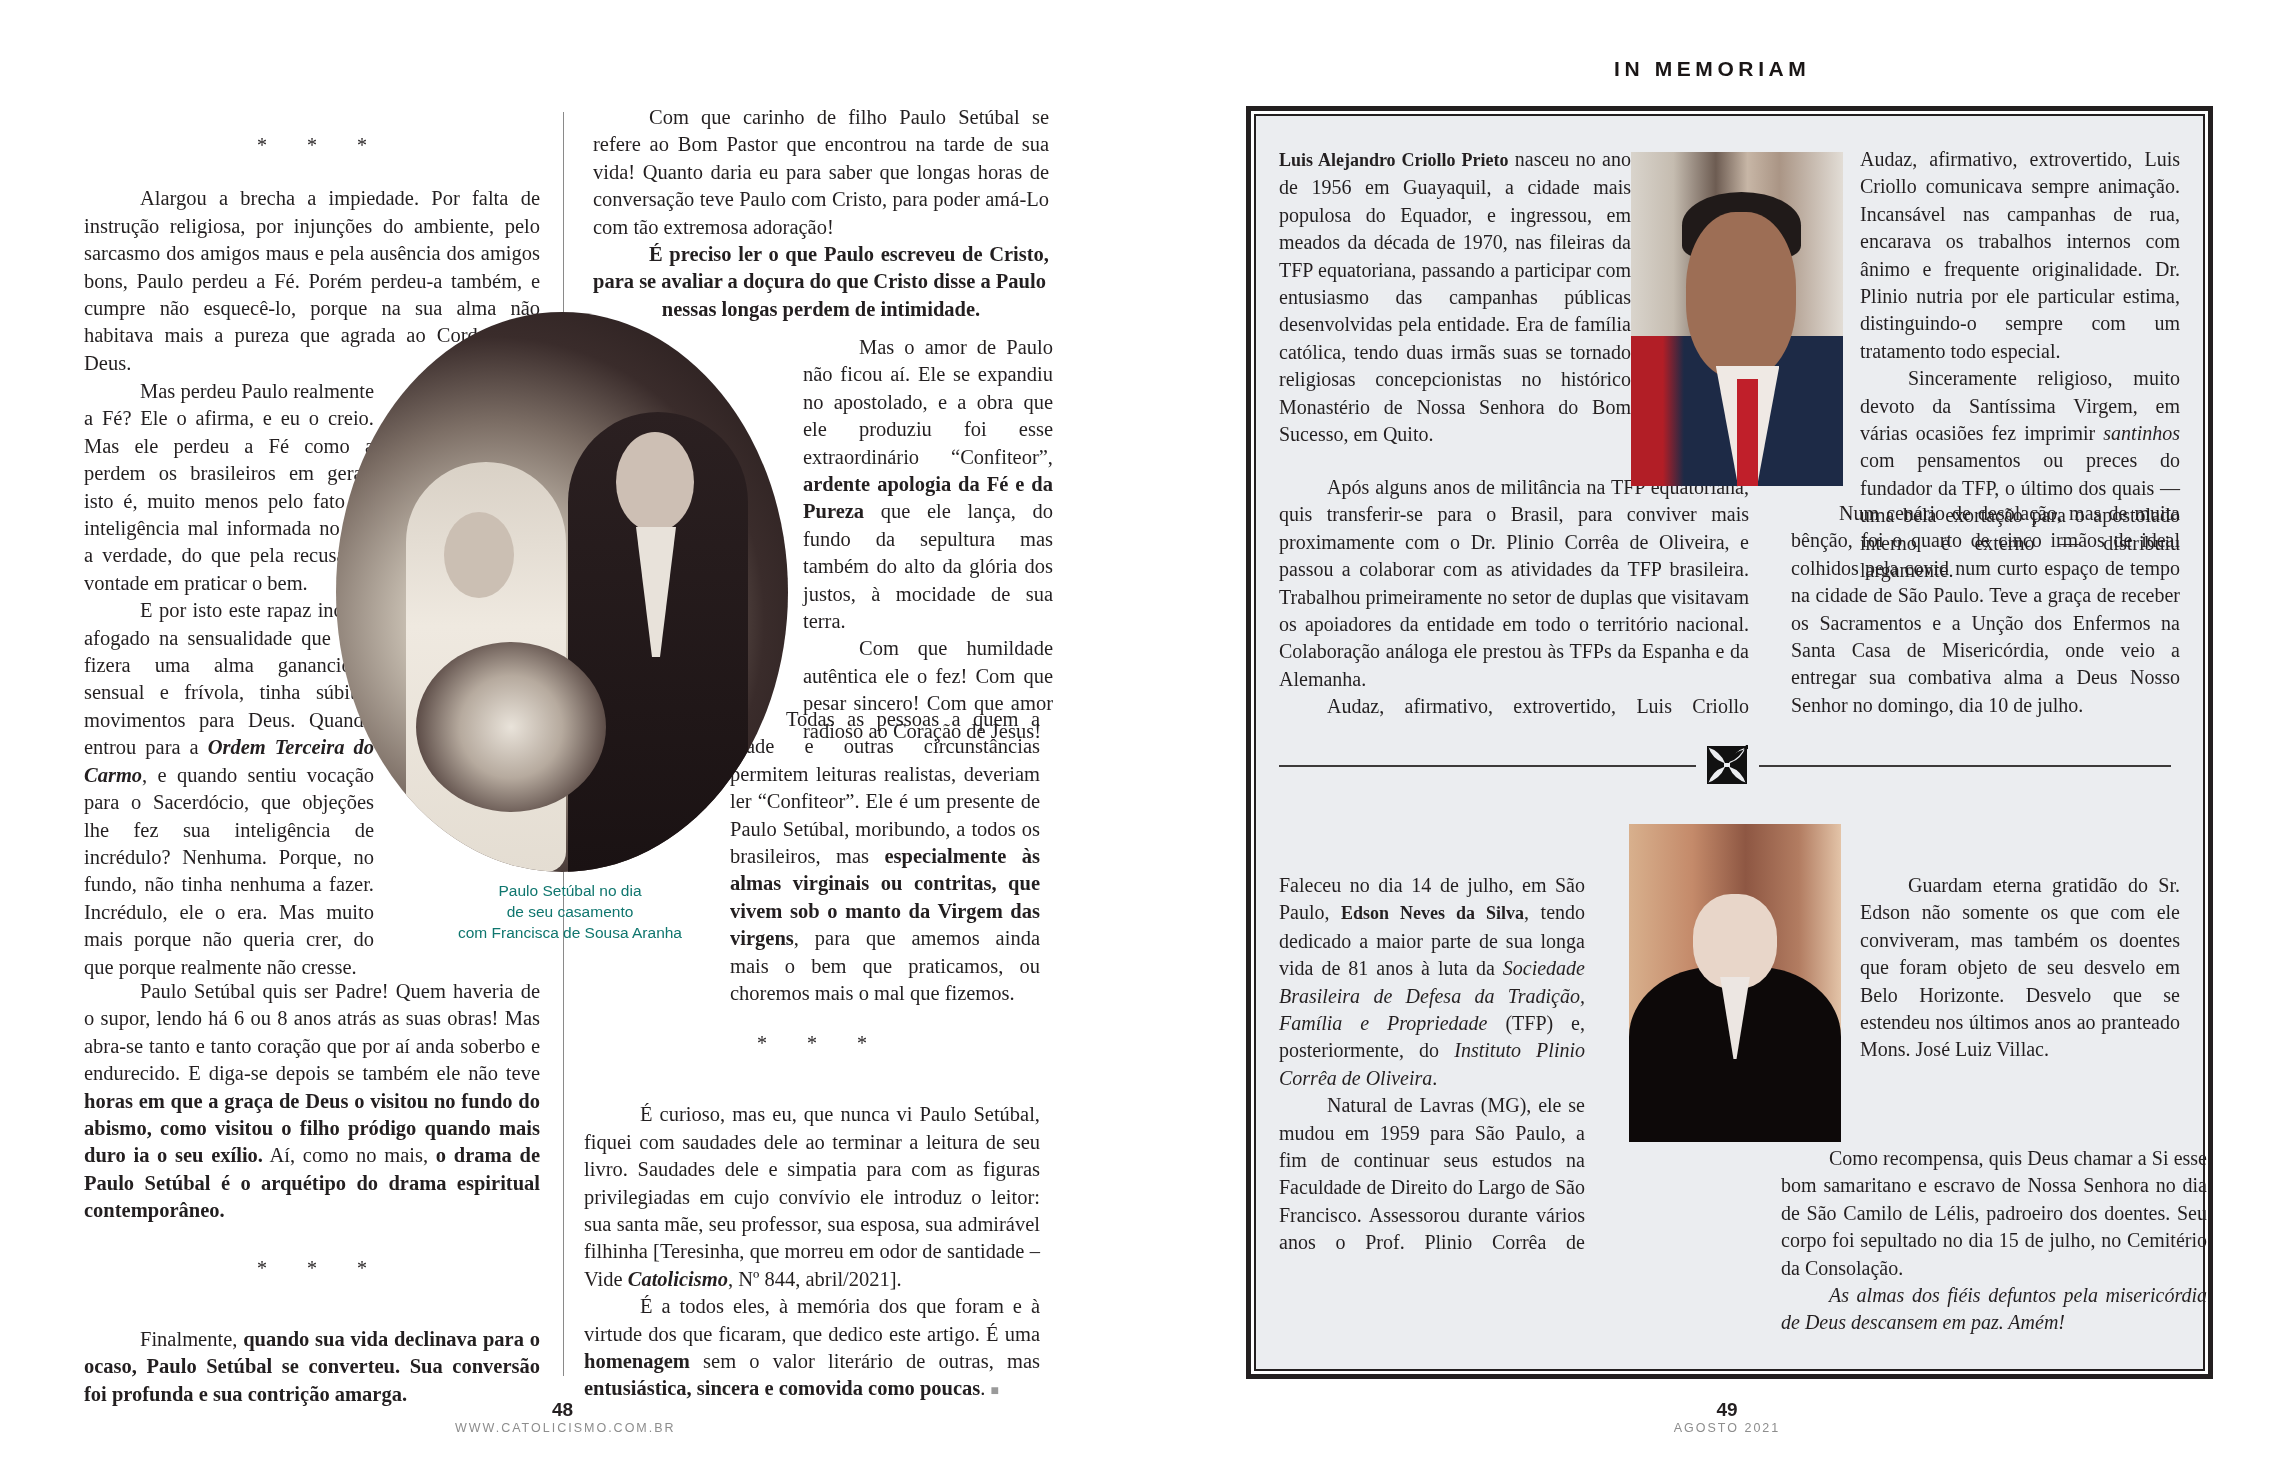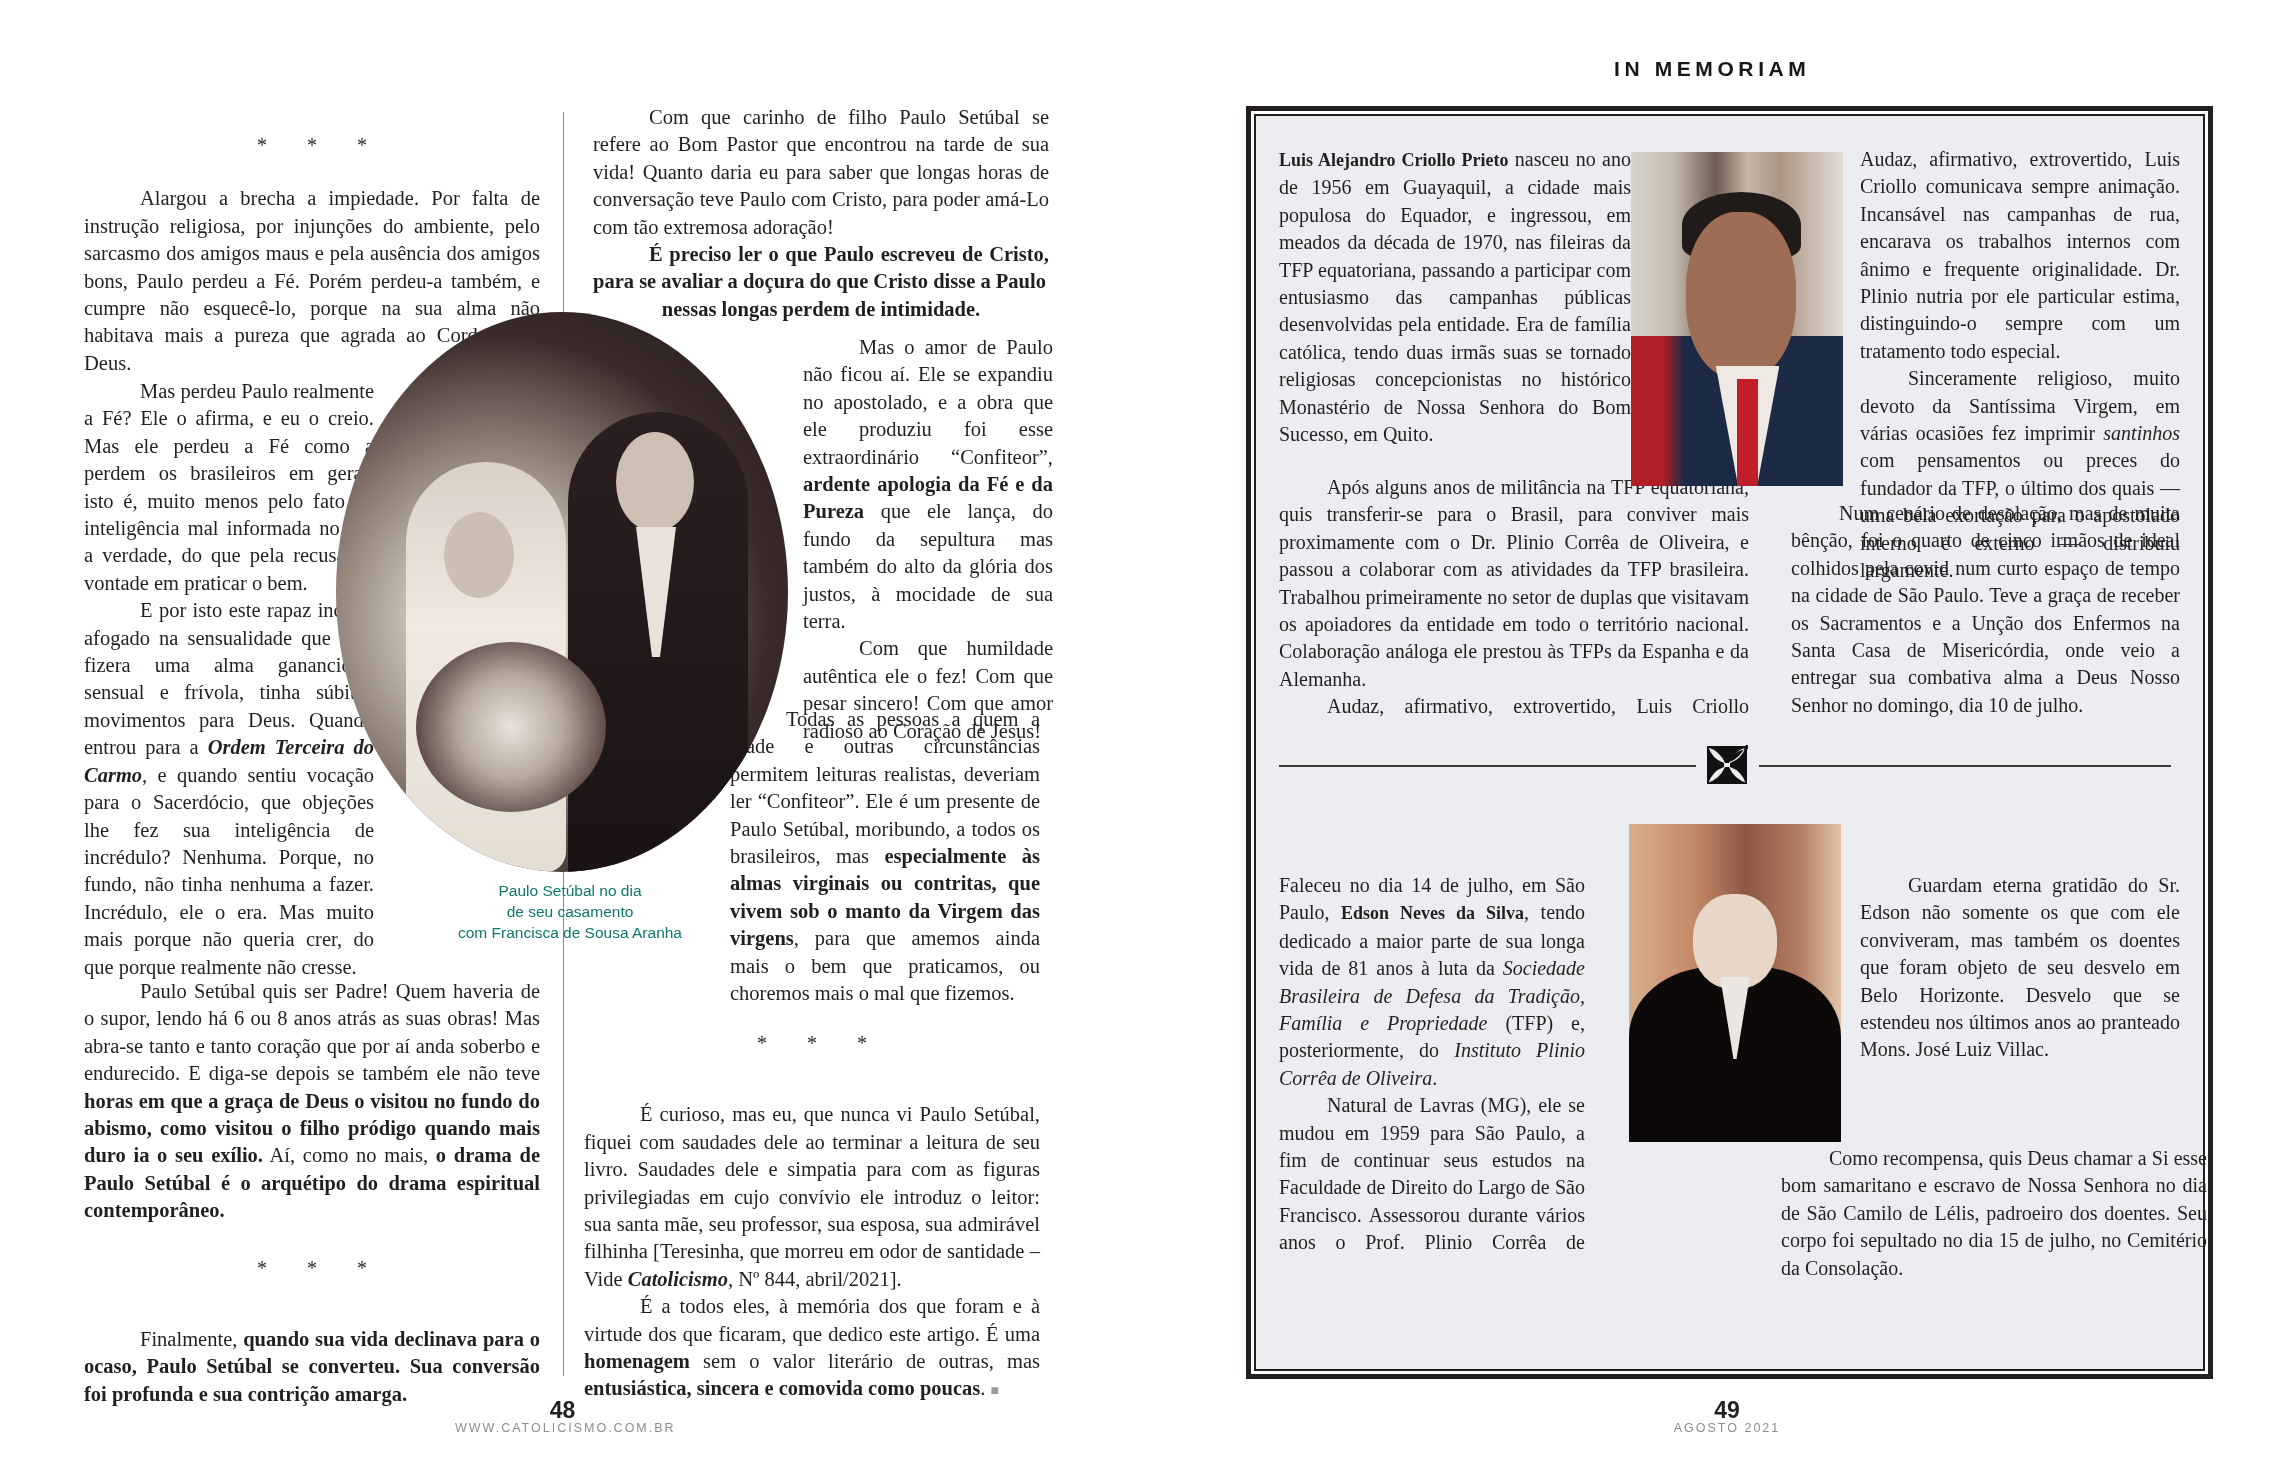--- a/index.html
+++ b/index.html
@@ -30,21 +30,21 @@
     background: linear-gradient(180deg, #2b2021 0%, #1a1213 100%); }
   .photo-oval .groom-face { position: absolute; left: 280px; top: 120px; width: 78px; height: 100px; border-radius: 50%; background: #cdbfb4; }
   .photo-oval .shirt { position: absolute; left: 300px; top: 215px; width: 40px; height: 130px; background: #e8e2da; clip-path: polygon(0 0,100% 0,60% 100%,40% 100%); }
   .photo-oval .bouquet { position: absolute; left: 80px; top: 330px; width: 190px; height: 170px; border-radius: 50%;
     background: radial-gradient(circle, #e9e3da 0%, #b6aa9e 40%, #5b4b46 75%, #3a2c2b 100%); }
 
   .caption { position: absolute; left: 420px; top: 880px; width: 300px; text-align: center;
     font-family: "Liberation Sans", sans-serif; font-size: 15.5px; line-height: 21px; color: #0f766e; }
 
   .folio { position: absolute; text-align: center; }
-  .folio .num { font-family: "Liberation Sans", sans-serif; font-weight: bold; font-size: 23px; color: #231f20; line-height: 20px; }
+  .folio .num { font-family: "Liberation Sans", sans-serif; font-weight: bold; font-size: 19px; color: #231f20; line-height: 20px; }
   .folio .sub { font-family: "Liberation Sans", sans-serif; font-size: 12.5px; color: #8d8d8d; letter-spacing: 2px; line-height: 16px; }
 
   
   .section-title { position: absolute; left: 477px; top: 57px; font-family: "Liberation Sans", sans-serif; font-weight: bold;
     font-size: 21px; letter-spacing: 4.6px; color: #1a1616; }
   .frame { position: absolute; left: 109px; top: 106px; width: 967px; height: 1273px; border: 5px solid #231f20; background: #ffffff; }
   .frame-inner { position: absolute; left: 3px; top: 3px; right: 3px; bottom: 3px; border: 2px solid #231f20; background: #ebedf0; }
   .rtxt { font-family: "Liberation Serif", serif; font-size: 20px; line-height: 27.4px; color: #231f20; text-align: justify; }
   .rtxt p { text-indent: 48px; }
   .rtxt p.noindent { text-indent: 0; }
@@ -211,19 +211,20 @@
     <div class="suit"></div>
     <div class="face"></div>
     <div class="shirt"></div>
   </div>
 
   <div class="col rtxt" style="left:723px; top:872px; width:320px;">
     <p>Guardam eterna gratidão do Sr. Edson não somente os que com ele conviveram, mas também os doentes que foram objeto de seu desvelo em Belo Horizonte. Desvelo que se estendeu nos últimos anos ao pranteado Mons. José Luiz Villac.</p>
   </div>
   <div class="col rtxt" style="left:644px; top:1145px; width:426px;">
     <p>Como recompensa, quis Deus chamar a Si esse bom samaritano e escravo de Nossa Senhora no dia de São Camilo de Lélis, padroeiro dos doentes. Seu corpo foi sepultado no dia 15 de julho, no Cemitério da Consolação.</p>
+    <p><i>As almas dos fiéis defuntos pela misericórdia de Deus descansem em paz. Amém!</i></p>
   </div>
 
   <div class="folio" style="left:520px; top:1400px; width:140px;">
     <div class="num">49</div>
     <div class="sub">AGOSTO  2021</div>
   </div>
 </div>
 
 </body></html>

